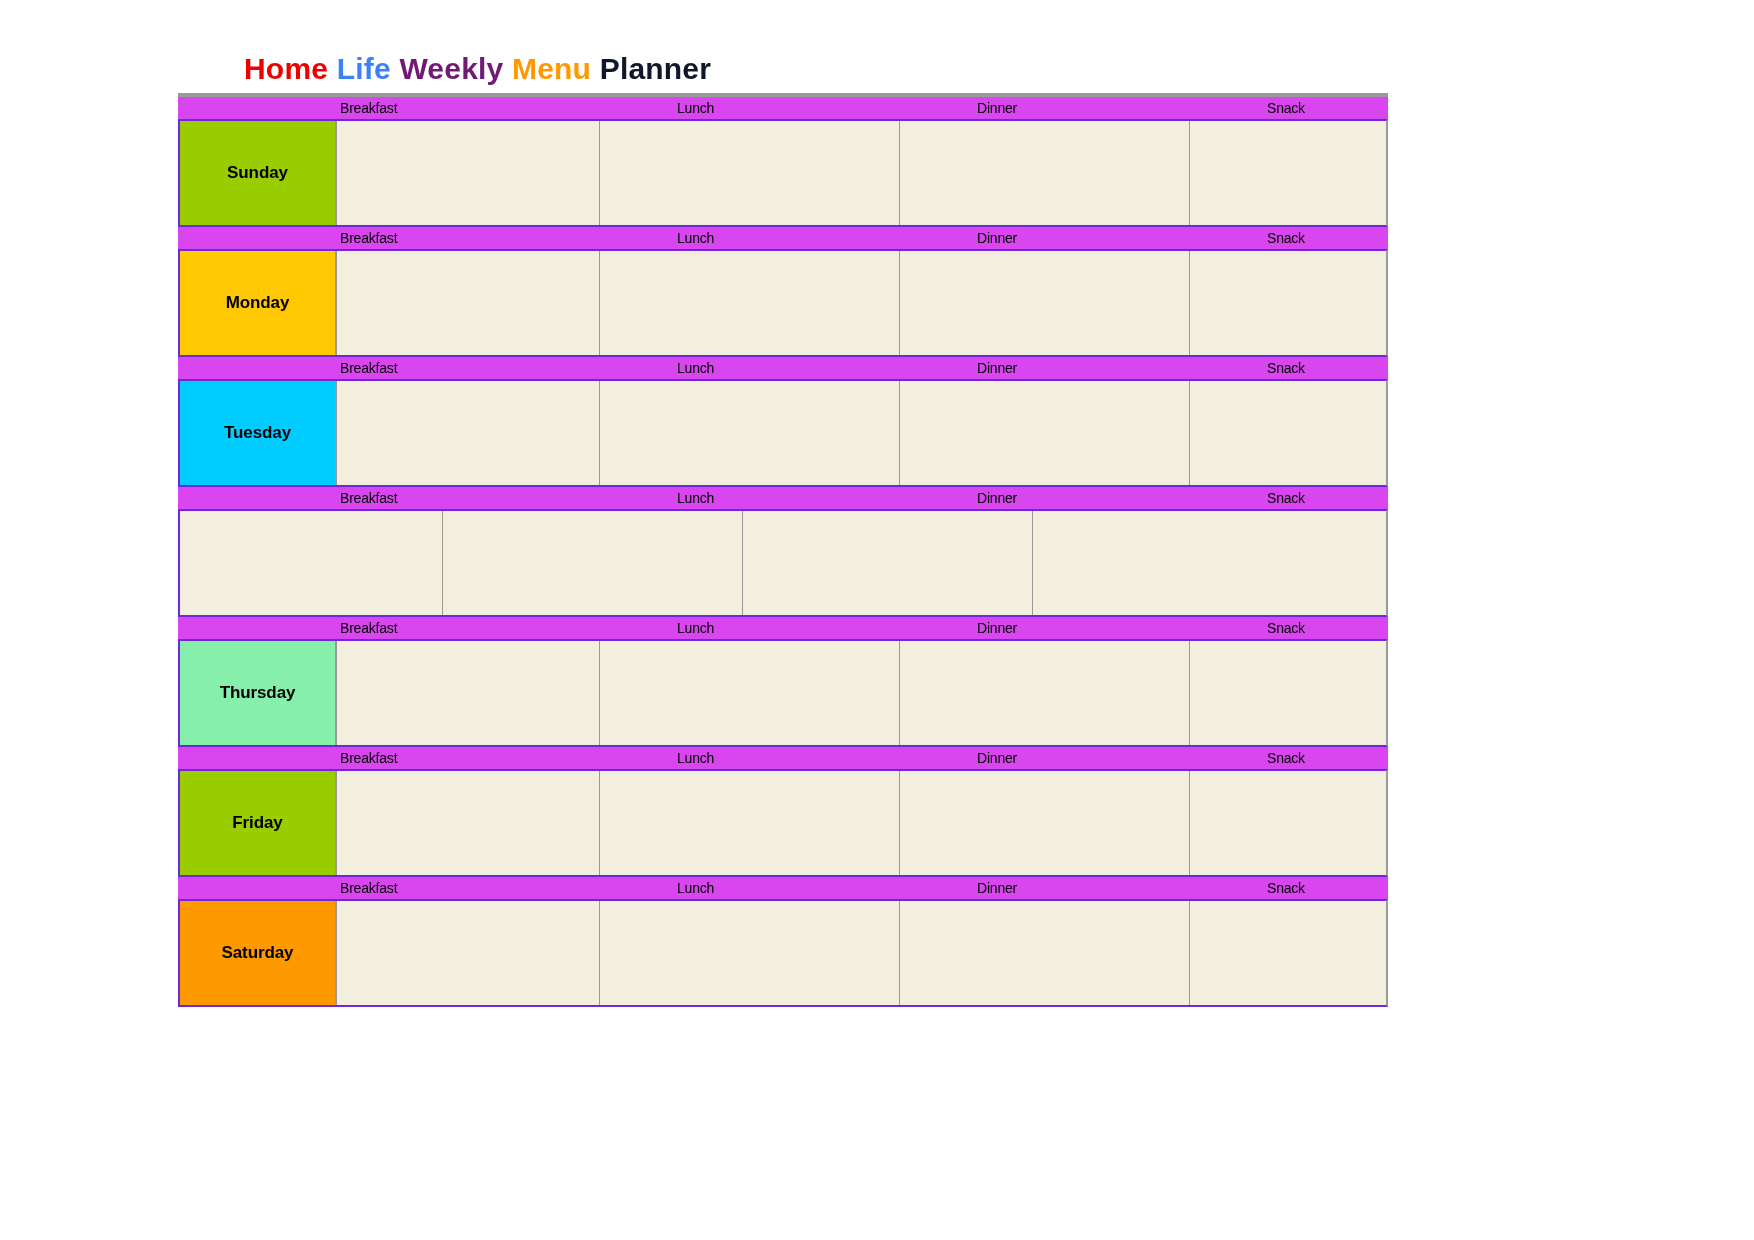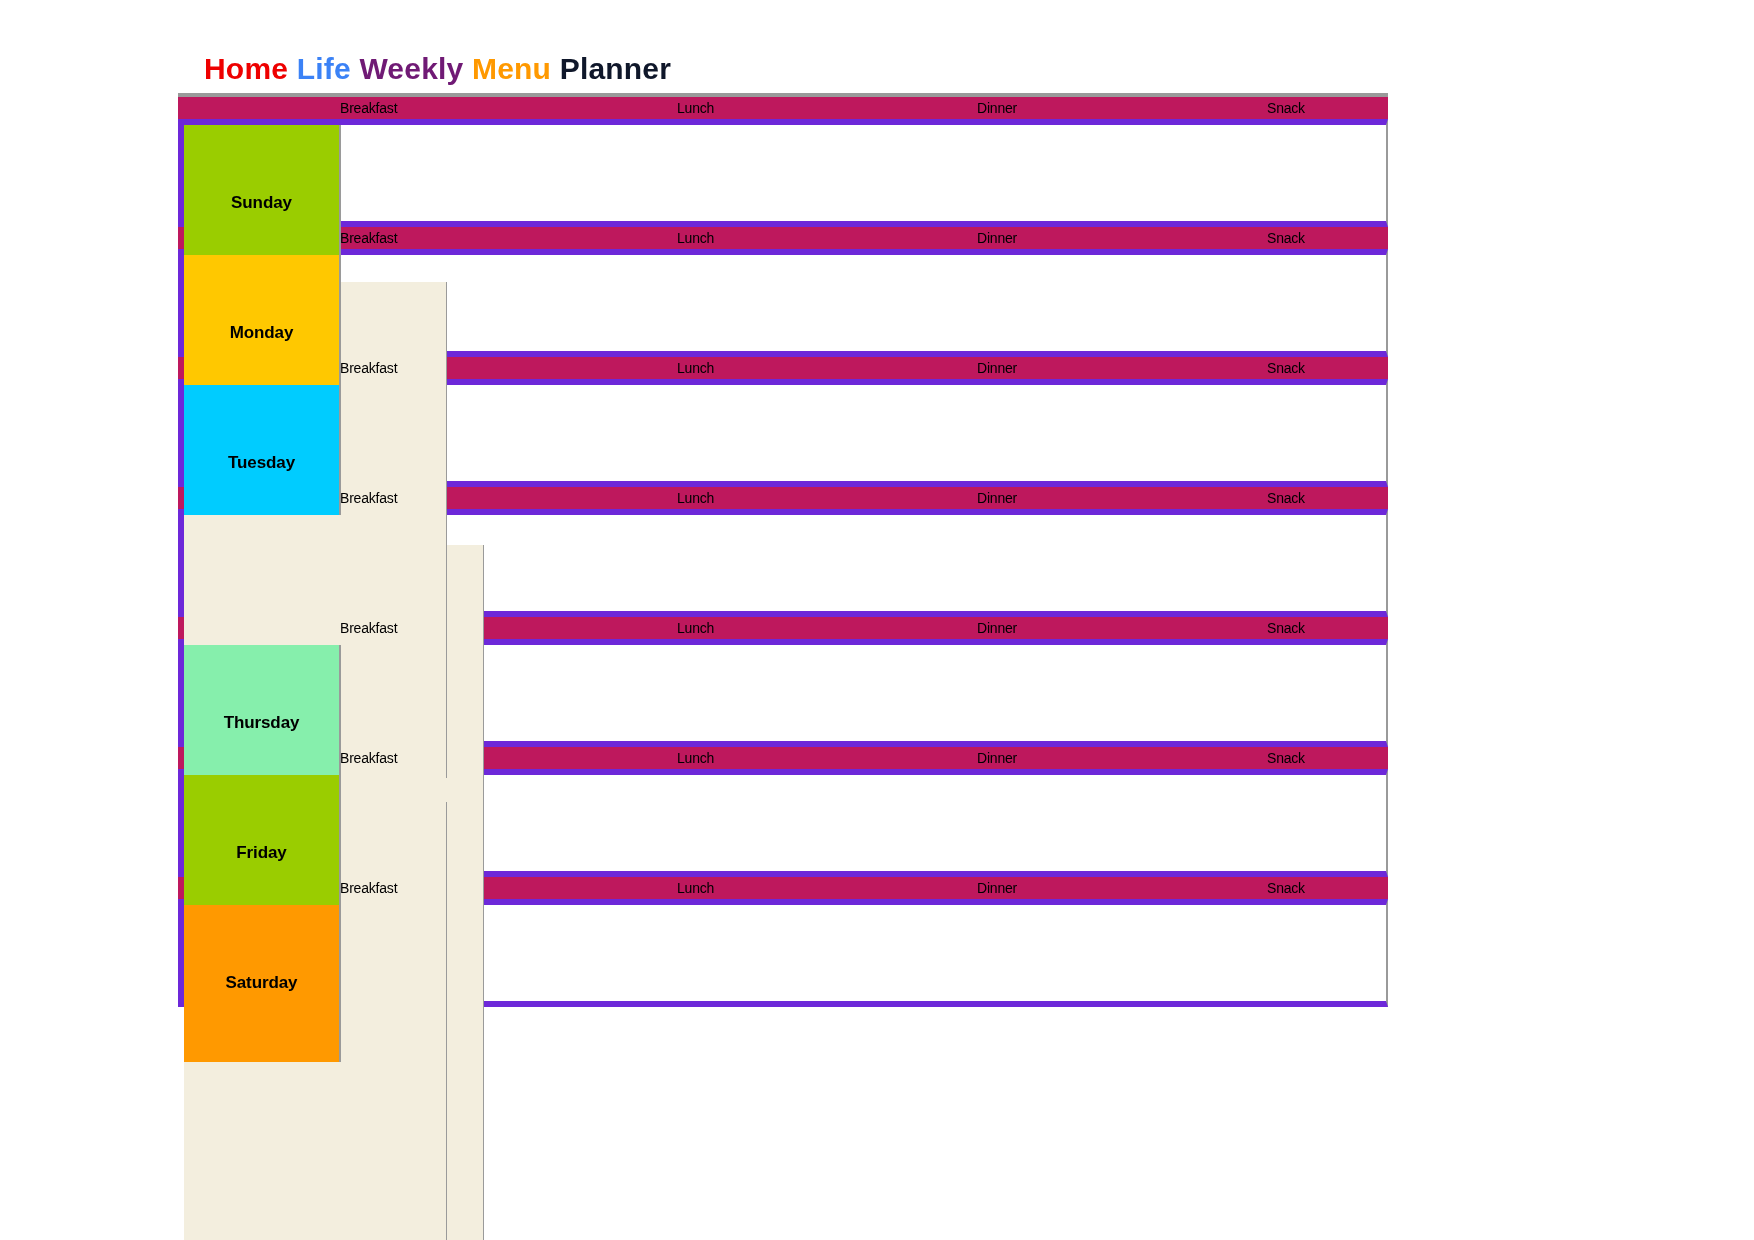--- a/index.html
+++ b/index.html
@@ -32,21 +32,21 @@
   
   .title {
     font-size: 30px;
     font-weight: bold;
     letter-spacing: 0.2px;
     padding-left: 26px;
     margin: 0 0 6px 0;
     white-space: nowrap;
     line-height: 1.15;
   }
-  .title .w { display: inline; }
+  .title .w { display: inline; margin-left: 40px; }
   .title .w + .w { margin-left: 0; }
 
   .title-rule {
     height: 4px;
     background: #9a9a9a;
     width: 1210px;
     margin-bottom: 0px;
   }
 
   
@@ -54,21 +54,21 @@
     width: 1210px;
   }
 
   .day-group {
     width: 100%;
   }
 
   .meal-header-row {
     display: flex;
     width: 100%;
-    background: #be185d;
+    background: #d946ef;
     height: 22px;
     align-items: center;
   }
   .mh-spacer {
     width: 157px;
     flex: 0 0 157px;
     height: 100%;
   }
   .mh-cell {
     height: 100%;
@@ -82,23 +82,22 @@
   }
   .mh-breakfast { width: 337px; flex: 0 0 337px; }
   .mh-lunch     { width: 300px; flex: 0 0 300px; }
   .mh-dinner    { width: 290px; flex: 0 0 290px; }
   .mh-snack     { width: 126px; flex: 1 1 auto; }
 
   .day-row {
     display: flex;
     width: 100%;
     height: 108px;
-    border: 6px solid #6d28d9;
+    border: 2px solid #6d28d9;
     border-right: 2px solid #9a9a9a;
-    flex-direction: column;
   }
 
   .day-label {
     width: 157px;
     flex: 0 0 157px;
     display: flex;
     align-items: center;
     justify-content: center;
     font-size: 17px;
     font-weight: bold;

